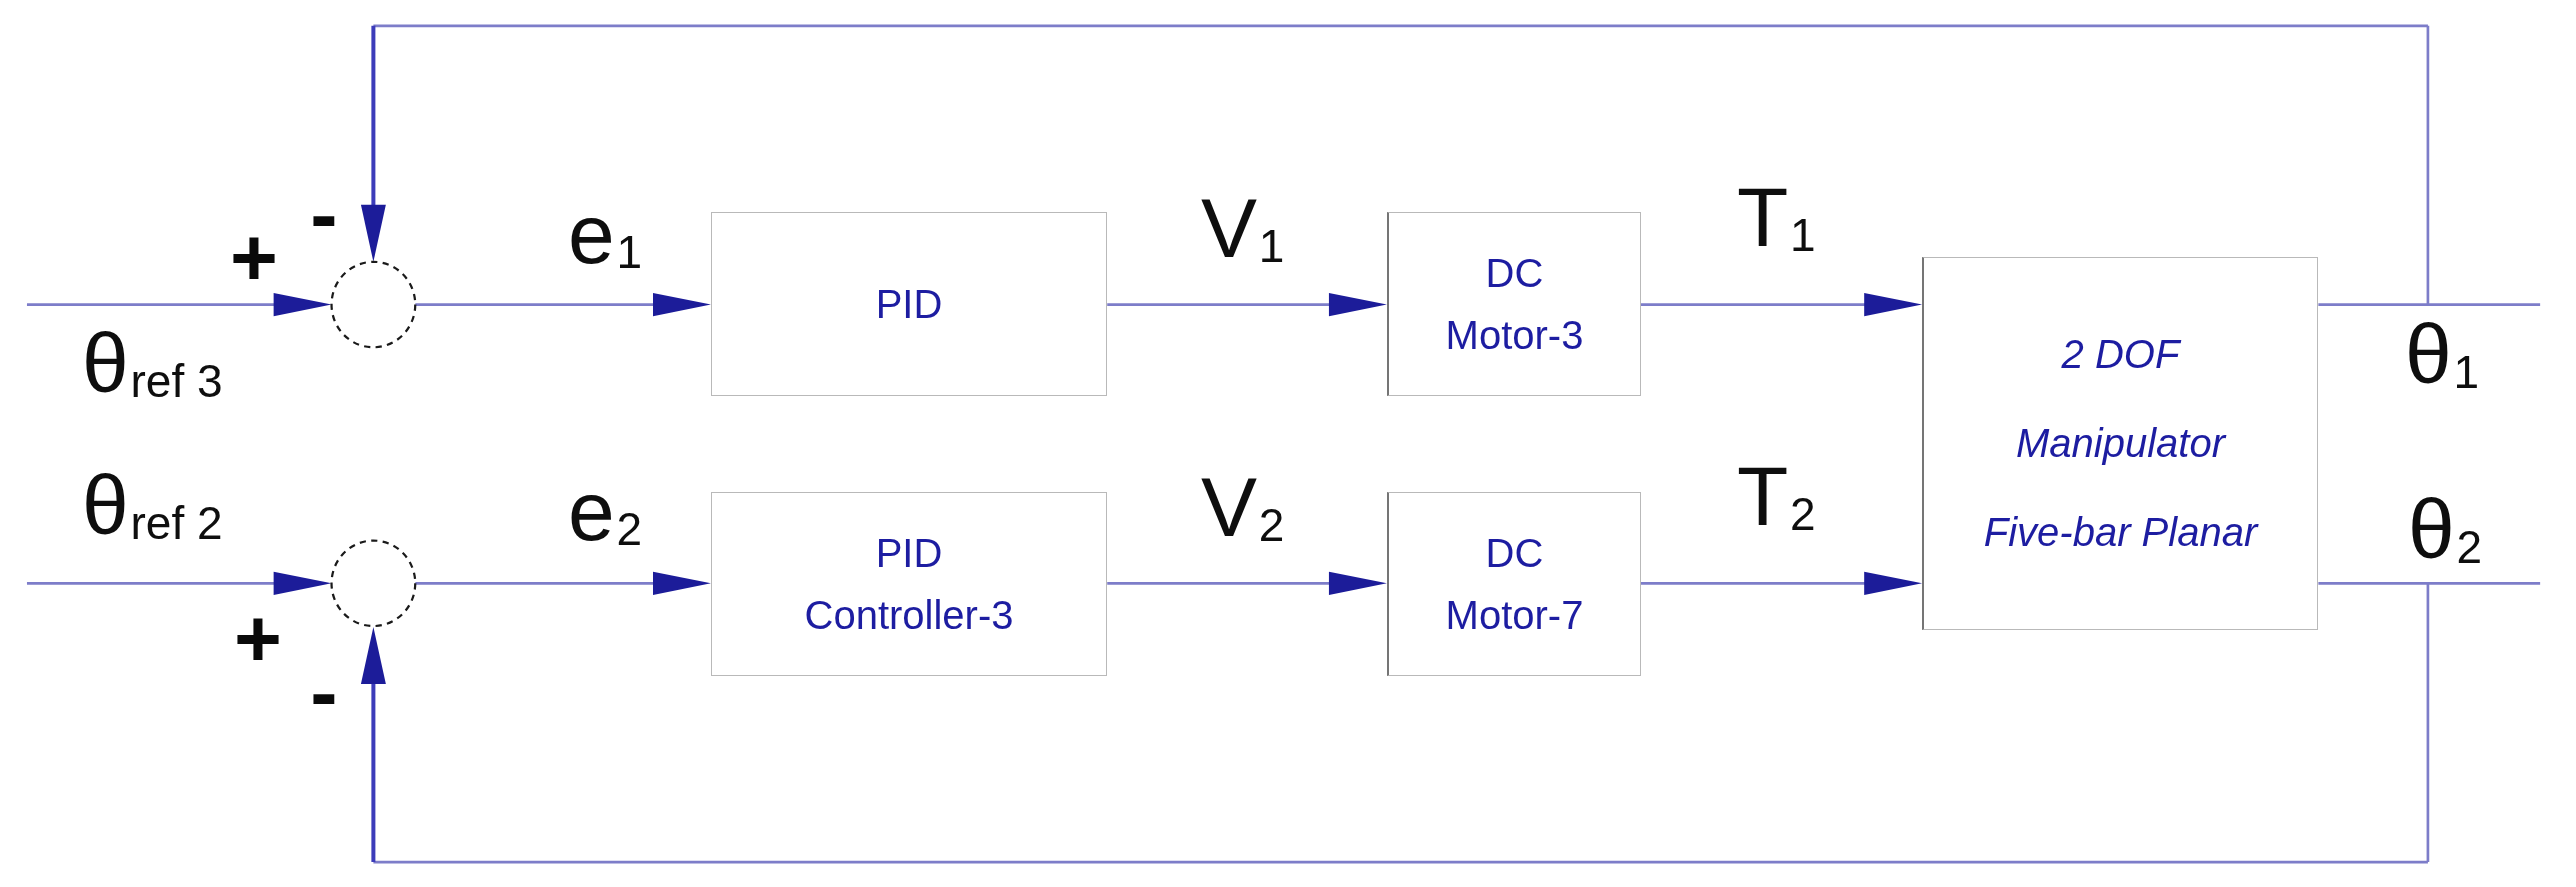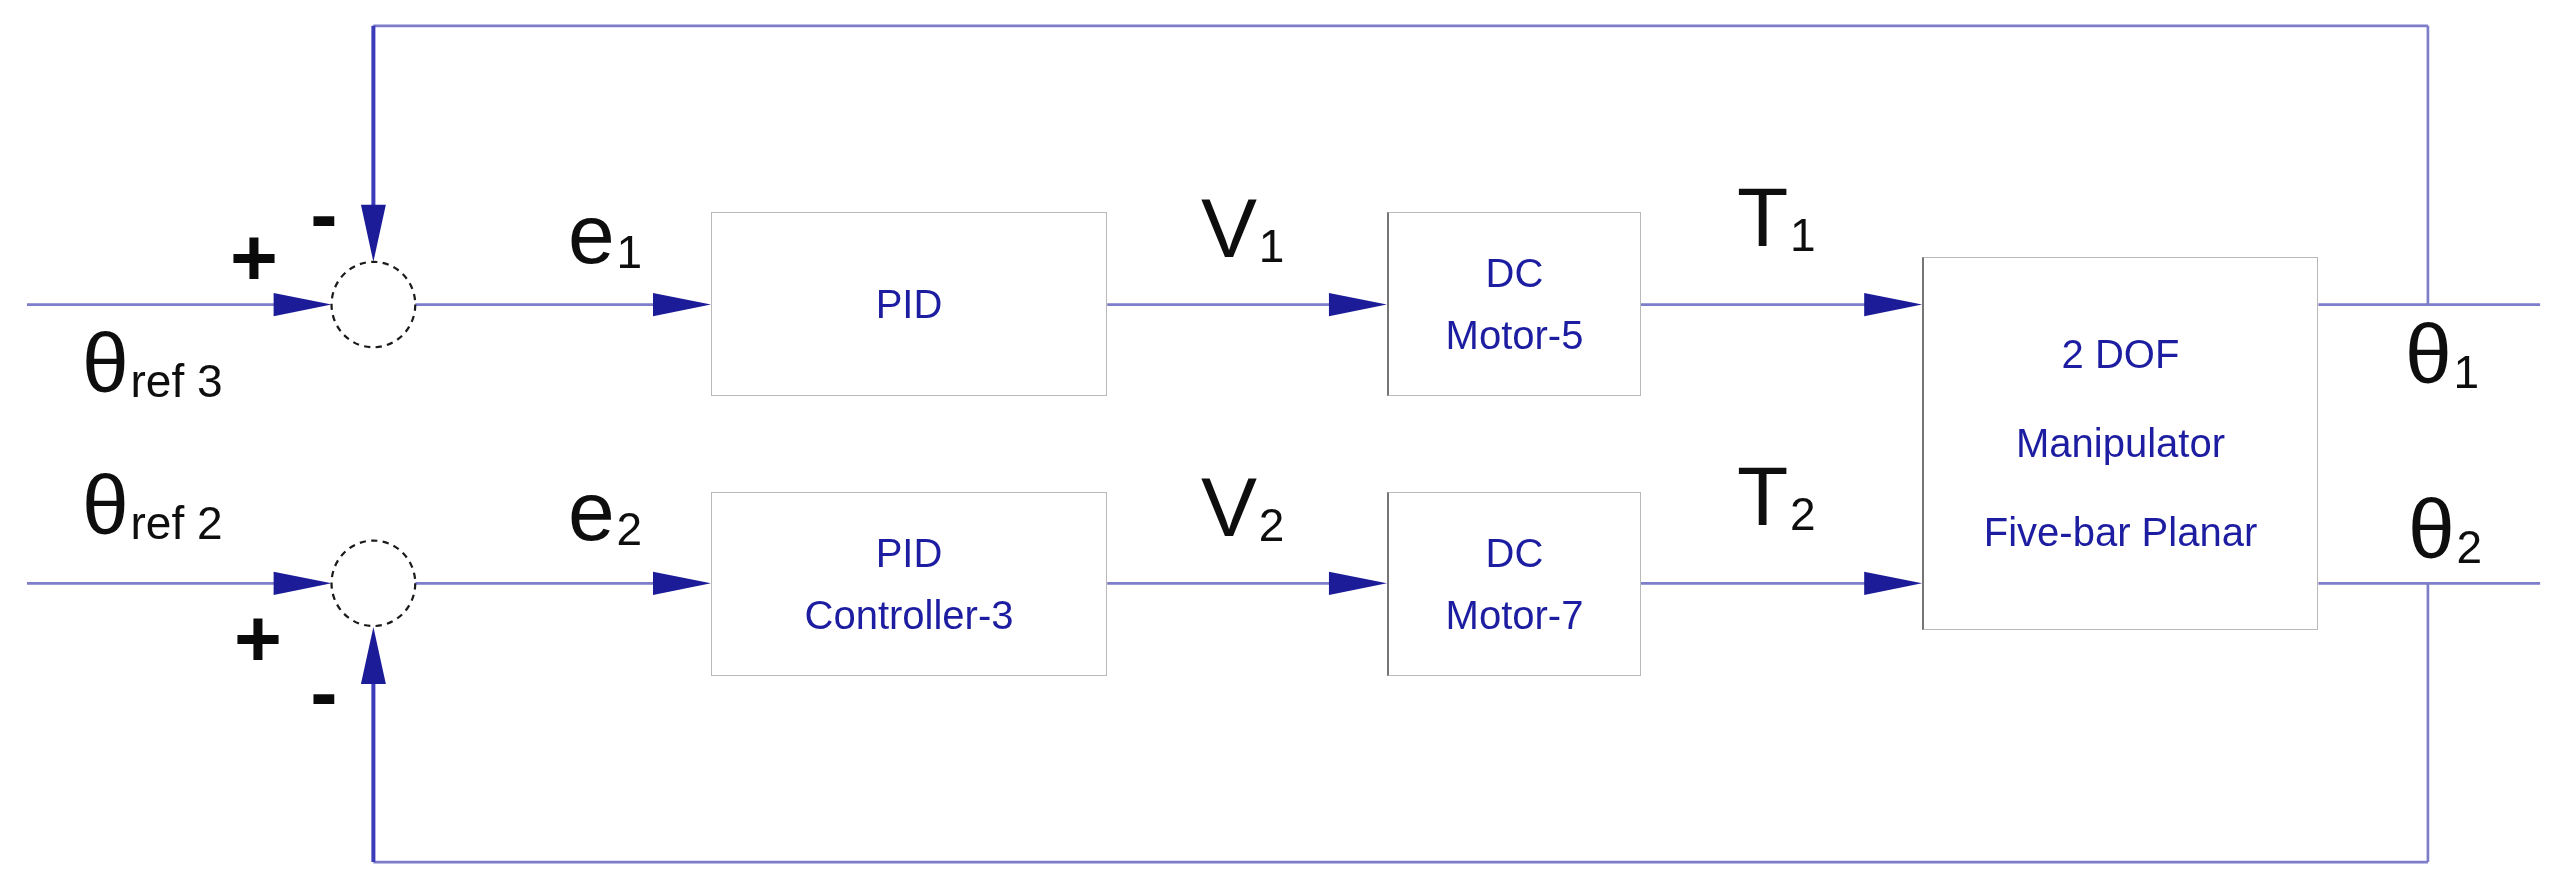--- a/index.html
+++ b/index.html
@@ -114,34 +114,34 @@
     <ellipse class="sum" cx="419" cy="342" rx="47" ry="48"></ellipse>
     <ellipse class="sum" cx="419" cy="655" rx="47" ry="48"></ellipse>
   </svg>
 
   <div class="block" style="left:711px; top:212px; width:396px; height:184px;">
     <div>PID</div>
   </div>
 
   <div class="block darkleft" style="left:1387px; top:212px; width:254px; height:184px;">
     <div>DC</div>
-    <div>Motor-5</div>
+    <div>Motor-3</div>
   </div>
 
   <div class="block" style="left:711px; top:492px; width:396px; height:184px;">
     <div>PID</div>
     <div>Controller-3</div>
   </div>
 
   <div class="block darkleft" style="left:1387px; top:492px; width:254px; height:184px;">
     <div>DC</div>
     <div>Motor-7</div>
   </div>
 
-  <div class="block plant darkleft" style="left:1922px; top:257px; width:396px; height:373px;">
+  <div class="block plant darkleft" style="left:1922px; top:257px; width:396px; height:373px;font-style:italic;">
     <div>2 DOF</div>
     <div>Manipulator</div>
     <div>Five-bar Planar</div>
   </div>
 
   <div class="sig" style="left:82px; top:321px;">
     <span class="m">θ</span>
       <span class="s">ref 3</span>
   </div>
 

